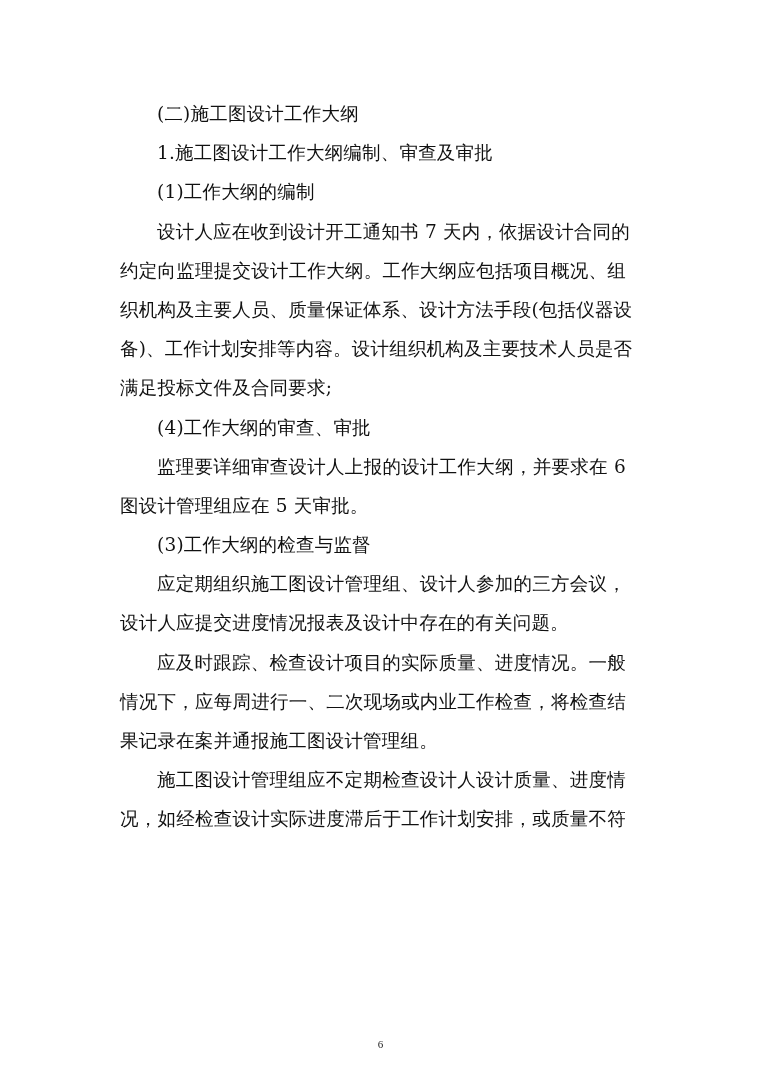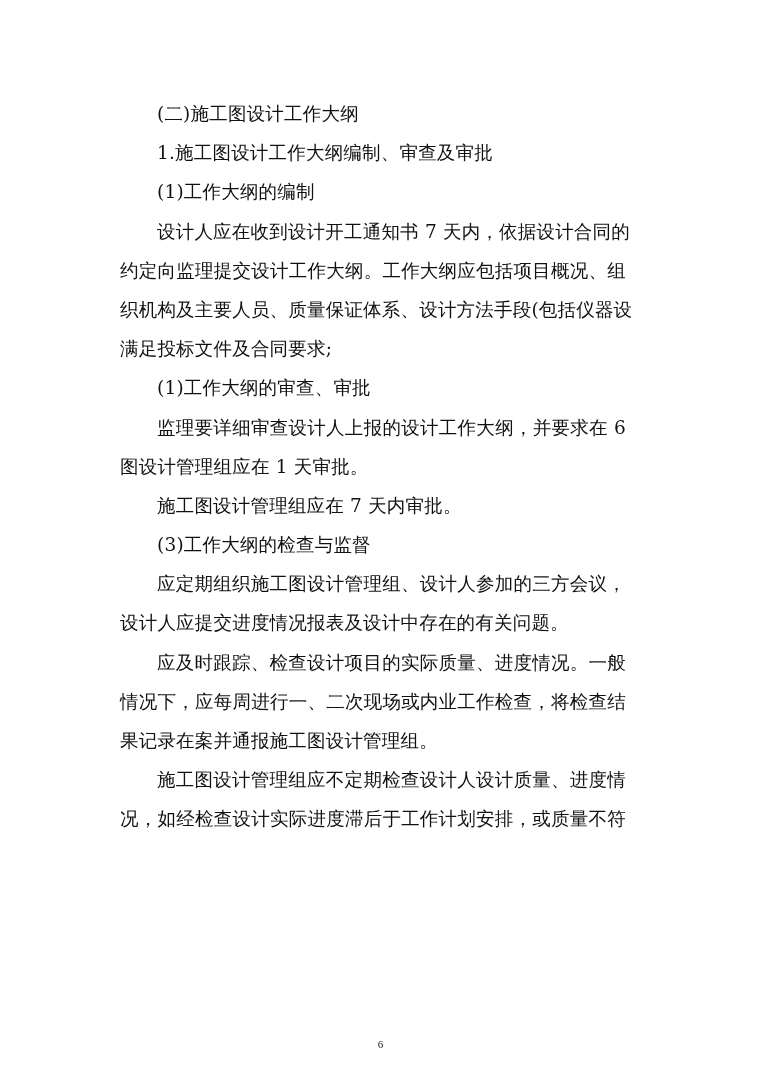--- a/index.html
+++ b/index.html
@@ -58,25 +58,25 @@
 <body>
 
 <div class="page">
   <div class="content">
     <div class="line indent">(二)施工图设计工作大纲</div>
     <div class="line indent">1.施工图设计工作大纲编制、审查及审批</div>
     <div class="line indent">(1)工作大纲的编制</div>
     <div class="line indent justify">设计人应在收到设计开工通知书 7 天内，依据设计合同的</div>
     <div class="line justify">约定向监理提交设计工作大纲。工作大纲应包括项目概况、组</div>
     <div class="line justify">织机构及主要人员、质量保证体系、设计方法手段(包括仪器设</div>
+    <div class="line justify">备)、工作计划安排等内容。设计组织机构及主要技术人员是否</div>
     <div class="line">满足投标文件及合同要求;</div>
-    <div class="line indent">(1)工作大纲的审查、审批</div>
+    <div class="line indent">(4)工作大纲的审查、审批</div>
     <div class="line indent justify">监理要详细审查设计人上报的设计工作大纲，并要求在 6</div>
-    <div class="line">图设计管理组应在 1 天审批。</div>
-    <div class="line indent">施工图设计管理组应在 7 天内审批。</div>
+    <div class="line">图设计管理组应在 5 天审批。</div>
     <div class="line indent">(3)工作大纲的检查与监督</div>
     <div class="line indent justify">应定期组织施工图设计管理组、设计人参加的三方会议，</div>
     <div class="line">设计人应提交进度情况报表及设计中存在的有关问题。</div>
     <div class="line indent justify">应及时跟踪、检查设计项目的实际质量、进度情况。一般</div>
     <div class="line justify">情况下，应每周进行一、二次现场或内业工作检查，将检查结</div>
     <div class="line">果记录在案并通报施工图设计管理组。</div>
     <div class="line indent justify">施工图设计管理组应不定期检查设计人设计质量、进度情</div>
     <div class="line justify">况，如经检查设计实际进度滞后于工作计划安排，或质量不符</div>
   </div>
   <div class="page-number">6</div>

